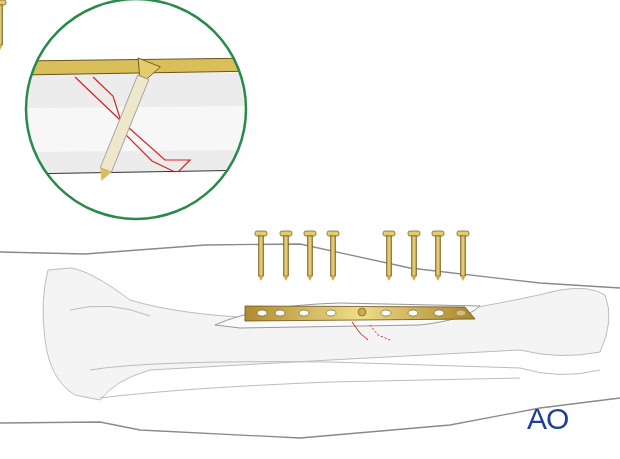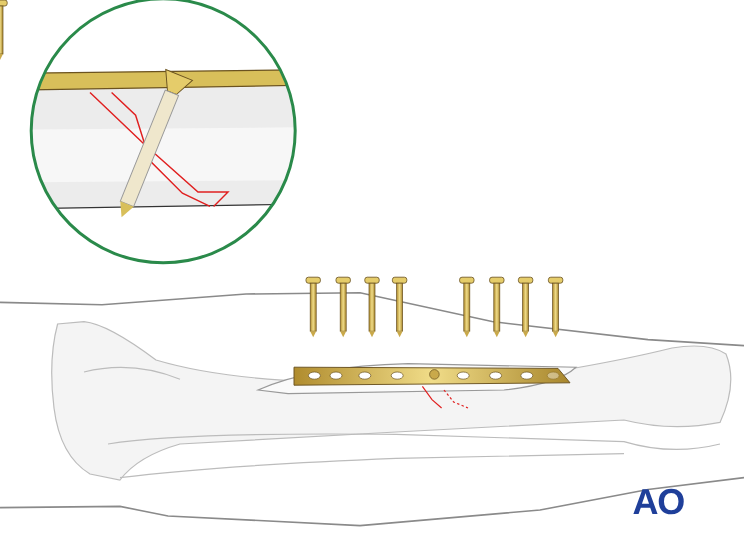--- a/index.html
+++ b/index.html
@@ -1,18 +1,18 @@
 <!DOCTYPE html>
 <html><head>
 <meta charset="utf-8">
 <style>
   html,body{margin:0;padding:0;background:#fff;}
   #stage{position:relative;width:620px;height:459px;overflow:hidden;background:#fff;font-family:"Liberation Sans",sans-serif;}
   svg{position:absolute;left:0;top:0;}
-  .logo{position:absolute;left:527px;top:402px;font-size:30px;font-weight:bold;letter-spacing:-1px;}
+  .logo{position:absolute;left:527px;top:402px;font-size:30px;font-weight:normal;letter-spacing:-1px;}
 </style>
 </head>
 <body>
 
 <div id="stage">
 <svg width="620" height="459" viewBox="0 0 620 459">
   <defs>
     <clipPath id="circ">
           <circle cx="136" cy="109" r="110"></circle>
         </clipPath>

